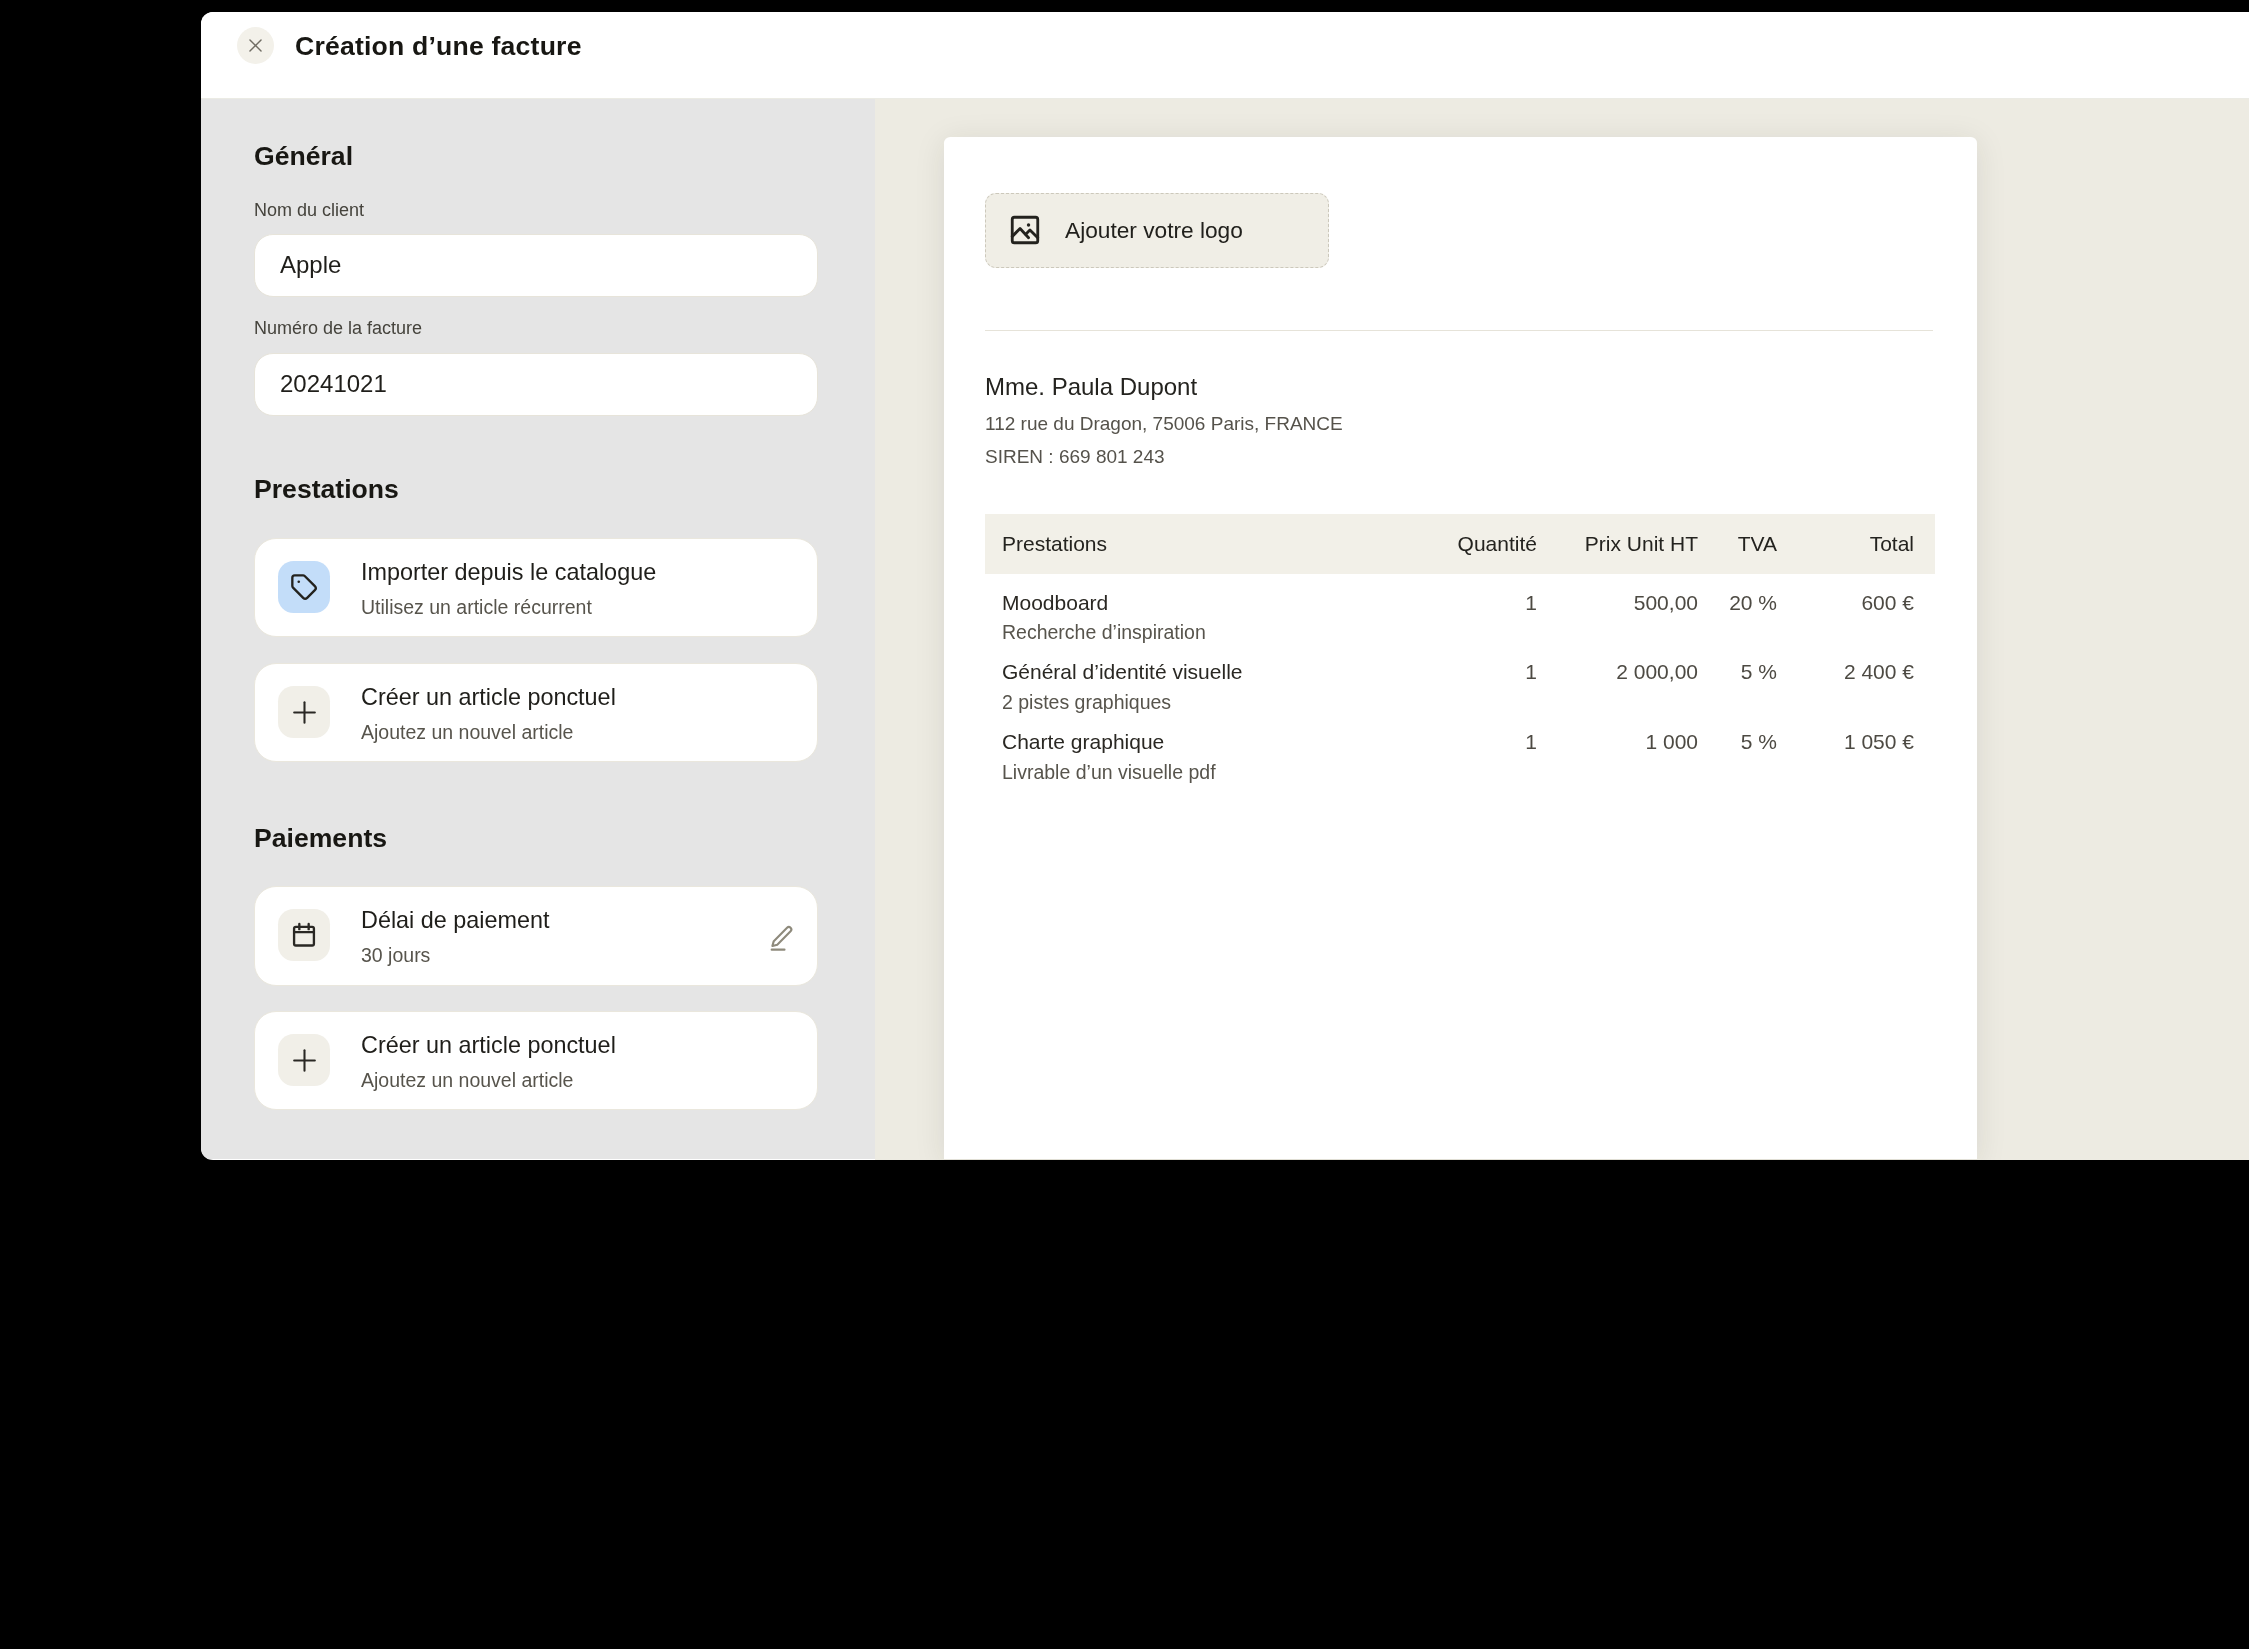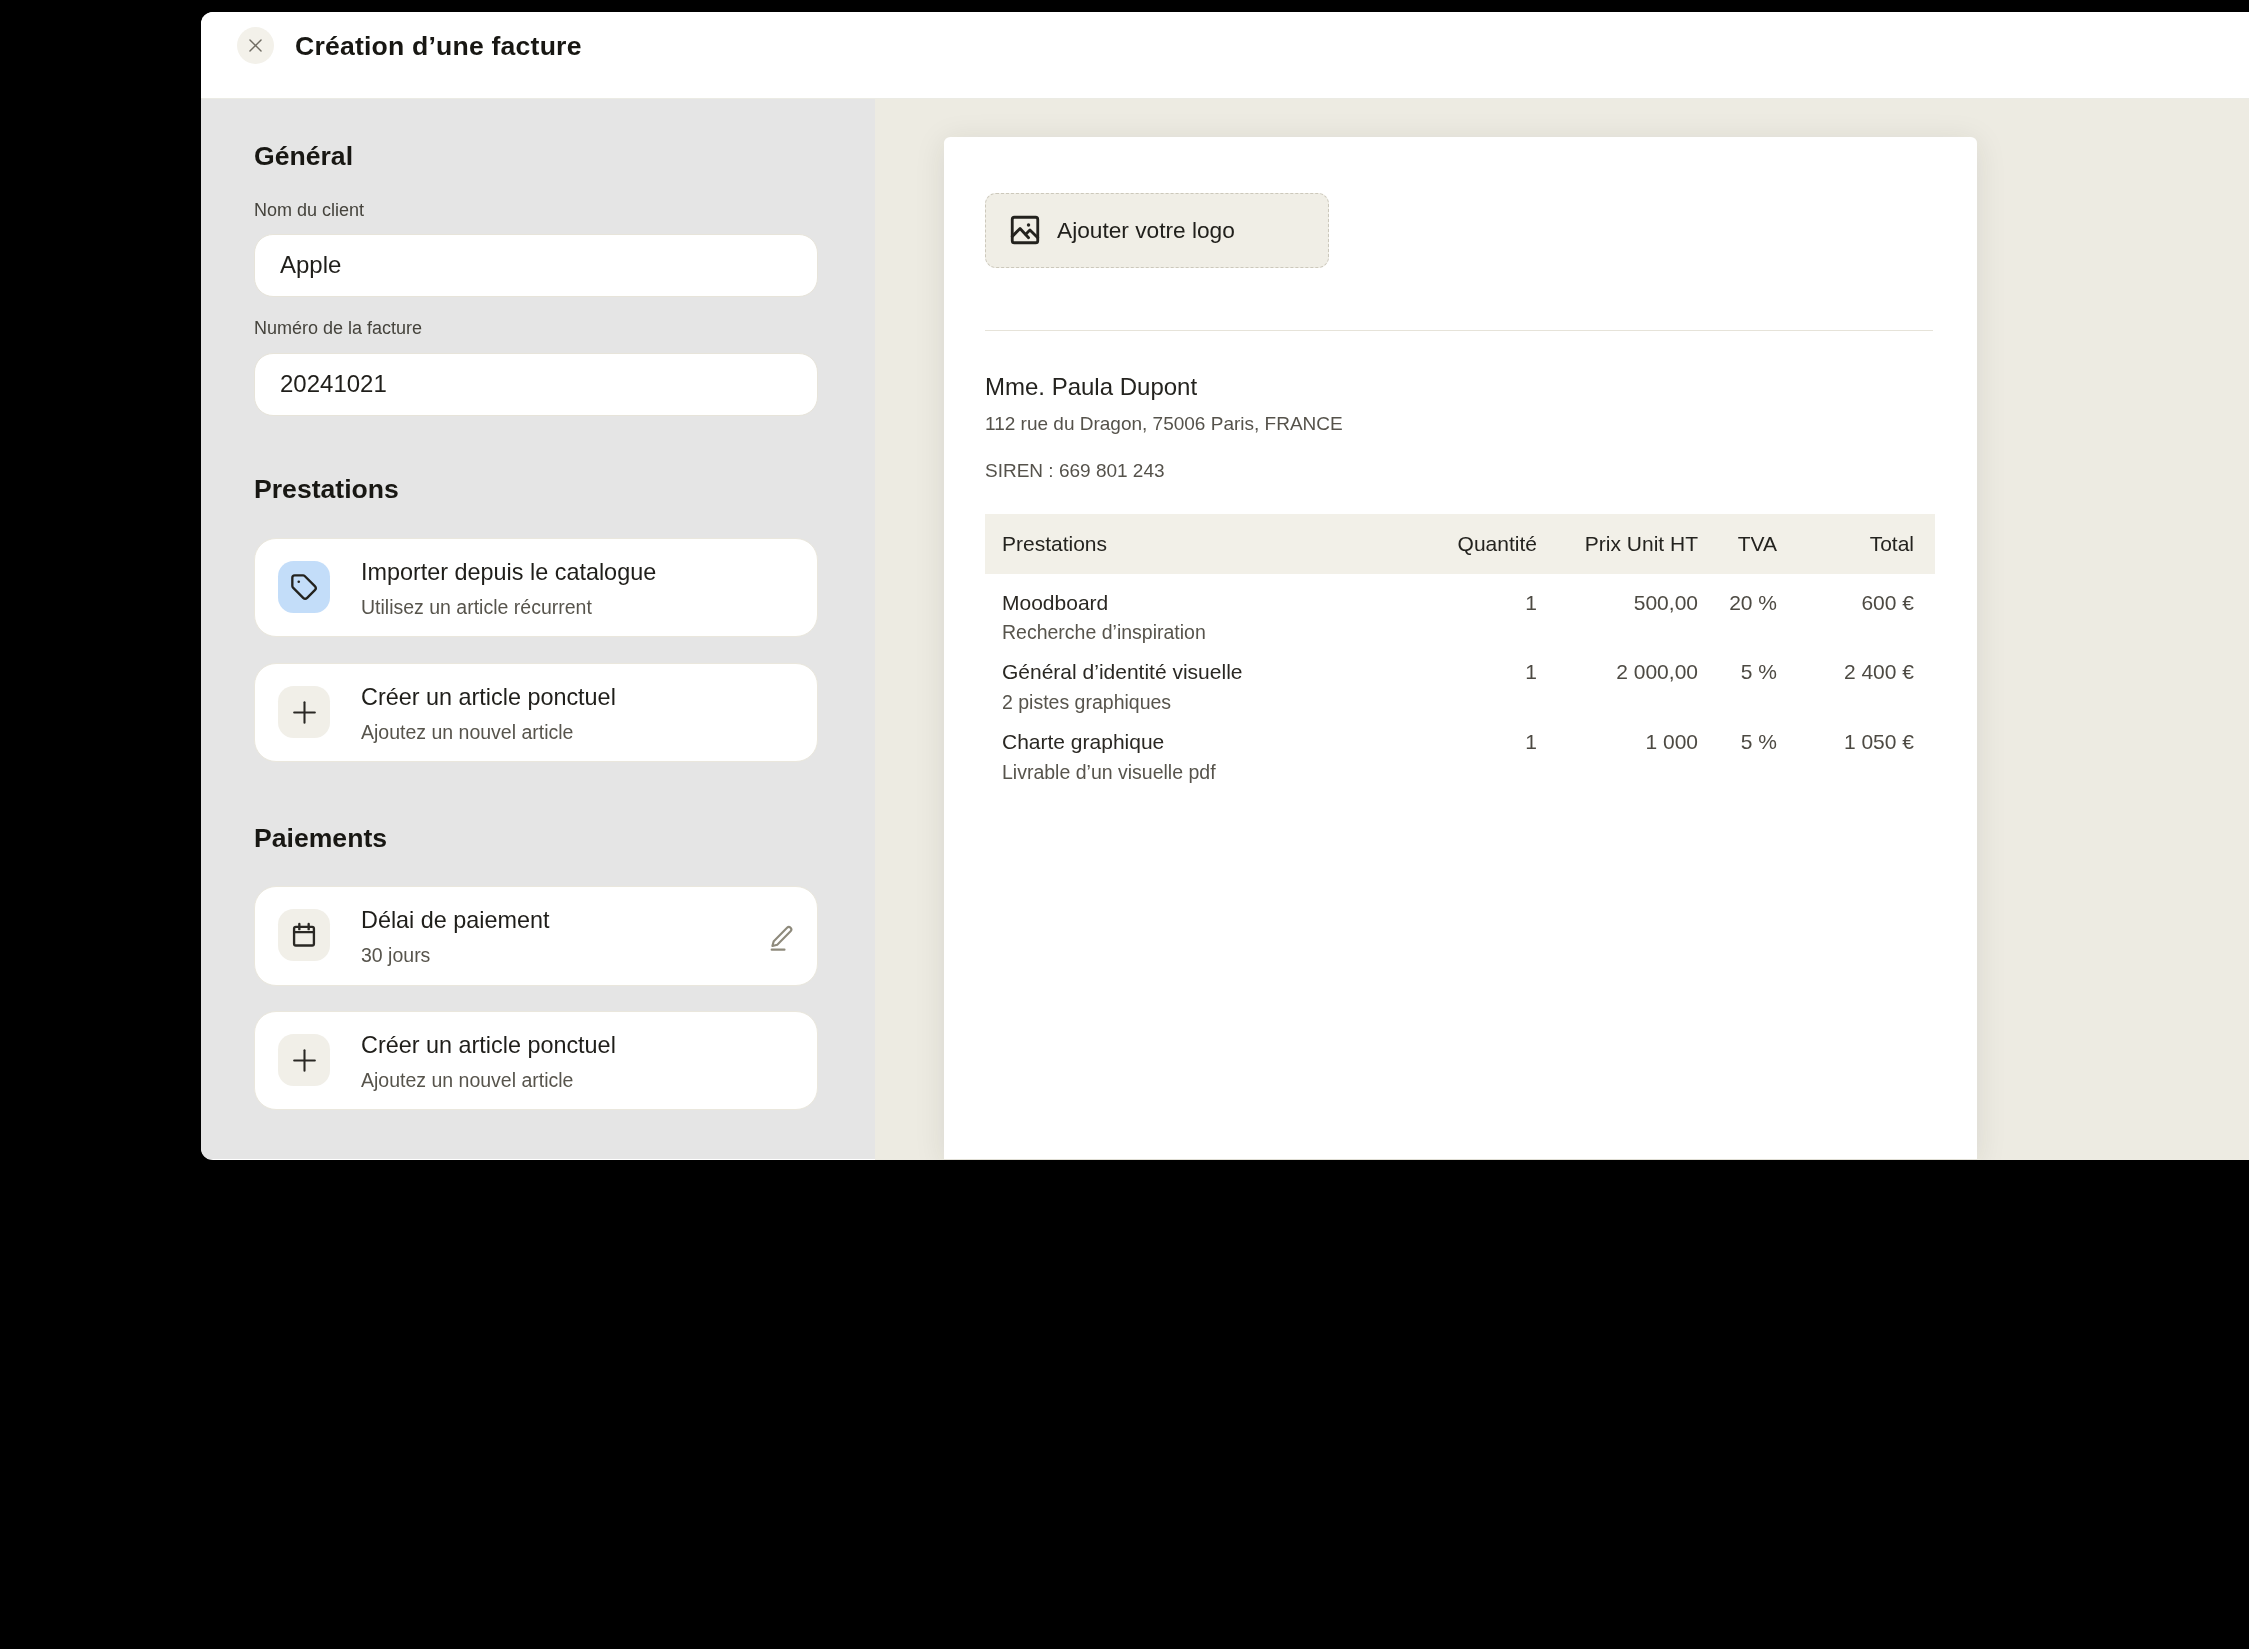--- a/index.html
+++ b/index.html
@@ -54,27 +54,27 @@
   }
   
   .preview-panel{position:absolute;left:674px;top:87px;right:0;bottom:0;background:#EDEBE2;}
   .paper{
     position:absolute;left:69px;top:38px;width:1033px;height:1022px;background:#fff;
     border-radius:6.2px 6.2px 0 0;box-shadow:0 4.7px 31px rgba(40,38,30,0.10);
   }
   .logo-btn{
     position:absolute;left:41px;top:56px;width:344px;height:75px;box-sizing:border-box;
     border:1.6px dashed #CCC8BB;border-radius:11px;background:#F0EEE6;
-    display:flex;align-items:center;padding-left:22px;gap:15px;cursor:pointer;
+    display:flex;align-items:center;padding-left:22px;gap:23px;cursor:pointer;
     font-family:"Liberation Sans", sans-serif;font-size:22.7px;color:#21201C;
   }
   .paper-divider{position:absolute;left:41px;top:193px;width:948px;height:1.6px;background:#E6E3D9;}
   .client-name{position:absolute;left:41px;top:237px;font-size:24px;line-height:25px;font-weight:500;color:#24231F;}
   .client-address{position:absolute;left:41px;top:277px;font-size:19px;line-height:19.5px;color:#55524B;}
-  .client-siren{position:absolute;left:41px;top:324px;font-size:19px;line-height:19.5px;color:#55524B;}
+  .client-siren{position:absolute;left:41px;top:310px;font-size:19px;line-height:19.5px;color:#55524B;}
   .ptable{position:absolute;left:41px;top:377px;width:950px;}
   .pgrid{
     display:grid;grid-template-columns:1fr 125px 161px 79px 137px;
     box-sizing:border-box;padding:0 21px 0 17px;width:100%;
   }
   .phead{height:60px;background:#F2F0E8;align-items:center;}
   .phead .hcell{font-size:21px;color:#24231F;}
   .hcell.num{text-align:right;}
   .prow{padding-top:16px;align-items:start;}
   .ptitle{font-size:21px;line-height:25px;color:#2A2823;}

